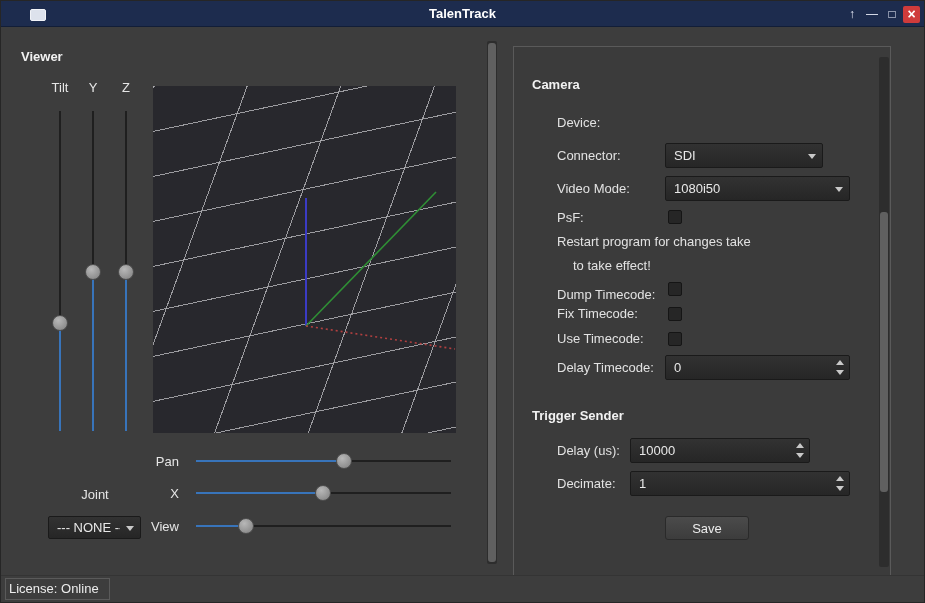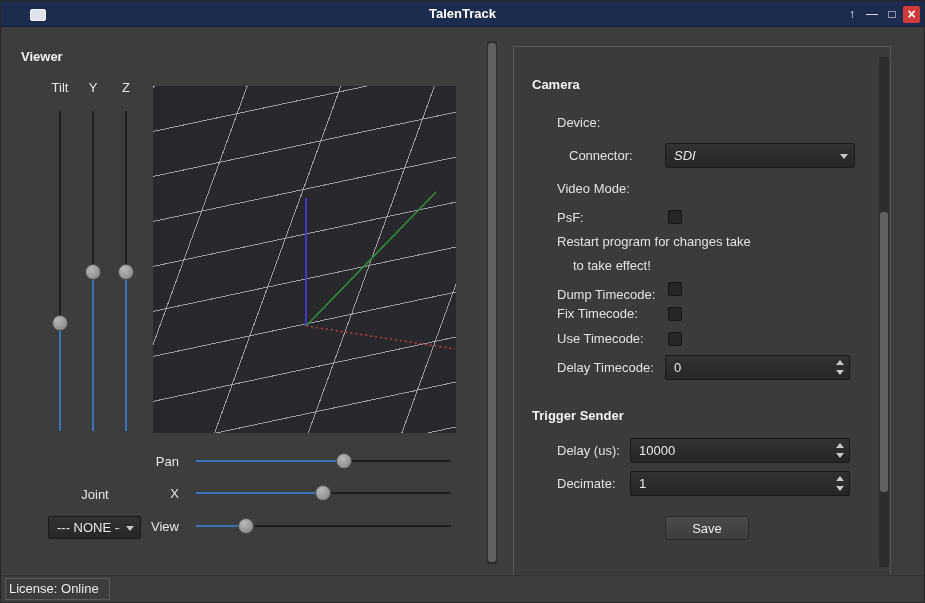--- a/index.html
+++ b/index.html
@@ -148,27 +148,31 @@
     <div class="vscroll" style="left:486px; top:40px; height:523px;">
       <div class="vthumb" style="top:2px; height:519px;"></div>
     </div>
   </div>
 
   <div class="panel-right">
     <div class="section-title" style="left:18px; top:30px;">Camera</div>
 
     <span class="lbl" style="left:43px; top:68px;">Device:</span>
 
-    <span class="lbl" style="left:43px; top:101px;margin-left:12px;">Connector:</span>
-    <div class="combo" style="left:151px; top:96px; width:190px;font-style:italic;">
+    <span class="lbl" style="left:43px; top:101px;">Connector:</span>
+    <div class="combo" style="left:151px; top:96px; width:158px;">
       <span class="combo-text">SDI</span>
       <span class="combo-arrow"></span>
     </div>
 
     <span class="lbl" style="left:43px; top:134px;">Video Mode:</span>
+    <div class="combo" style="left:151px; top:129px; width:185px;">
+      <span class="combo-text">1080i50</span>
+      <span class="combo-arrow"></span>
+    </div>
 
     <span class="lbl" style="left:43px; top:163px;">PsF:</span>
     <div class="checkbox" style="left:154px; top:163px;"></div>
 
     <span class="lbl" style="left:43px; top:187px;">Restart program for changes take</span>
     <span class="lbl" style="left:59px; top:211px;">to take effect!</span>
 
     <span class="lbl" style="left:43px; top:240px;">Dump Timecode:</span>
     <div class="checkbox" style="left:154px; top:235px;"></div>
 
@@ -187,21 +191,21 @@
           </div>
         <div class="spin-btn">
             <span class="tri-down"></span>
           </div>
       </div>
     </div>
 
     <div class="section-title" style="left:18px; top:361px;">Trigger Sender</div>
 
     <span class="lbl" style="left:43px; top:396px;">Delay (us):</span>
-    <div class="spin" style="left:116px; top:391px; width:220px;">
+    <div class="spin" style="left:116px; top:391px; width:180px;">
       <span class="spin-value">10000</span>
       <div class="spin-btns">
         <div class="spin-btn">
             <span class="tri-up"></span>
           </div>
         <div class="spin-btn">
             <span class="tri-down"></span>
           </div>
       </div>
     </div>

